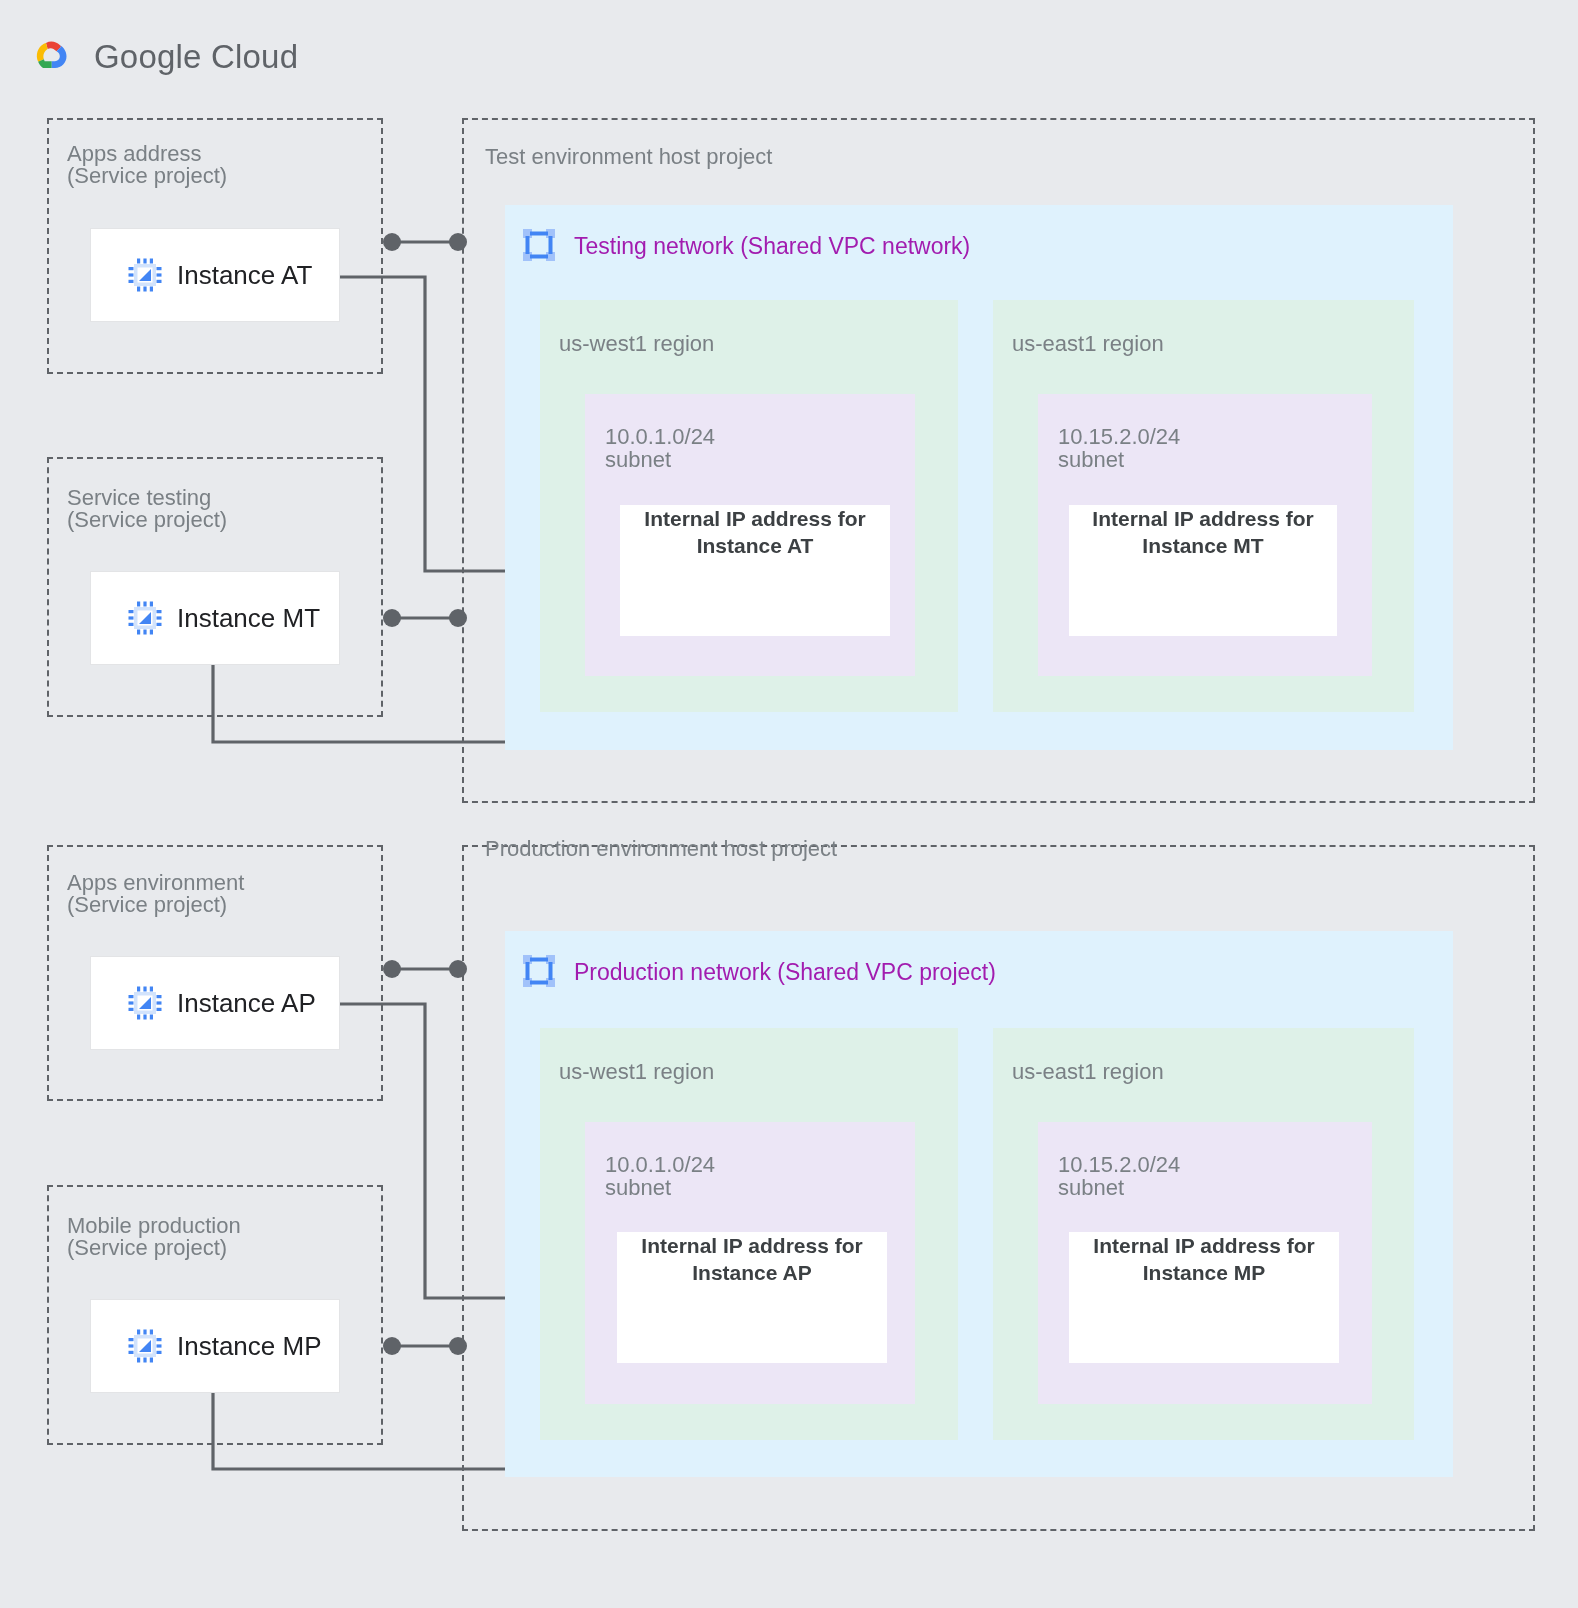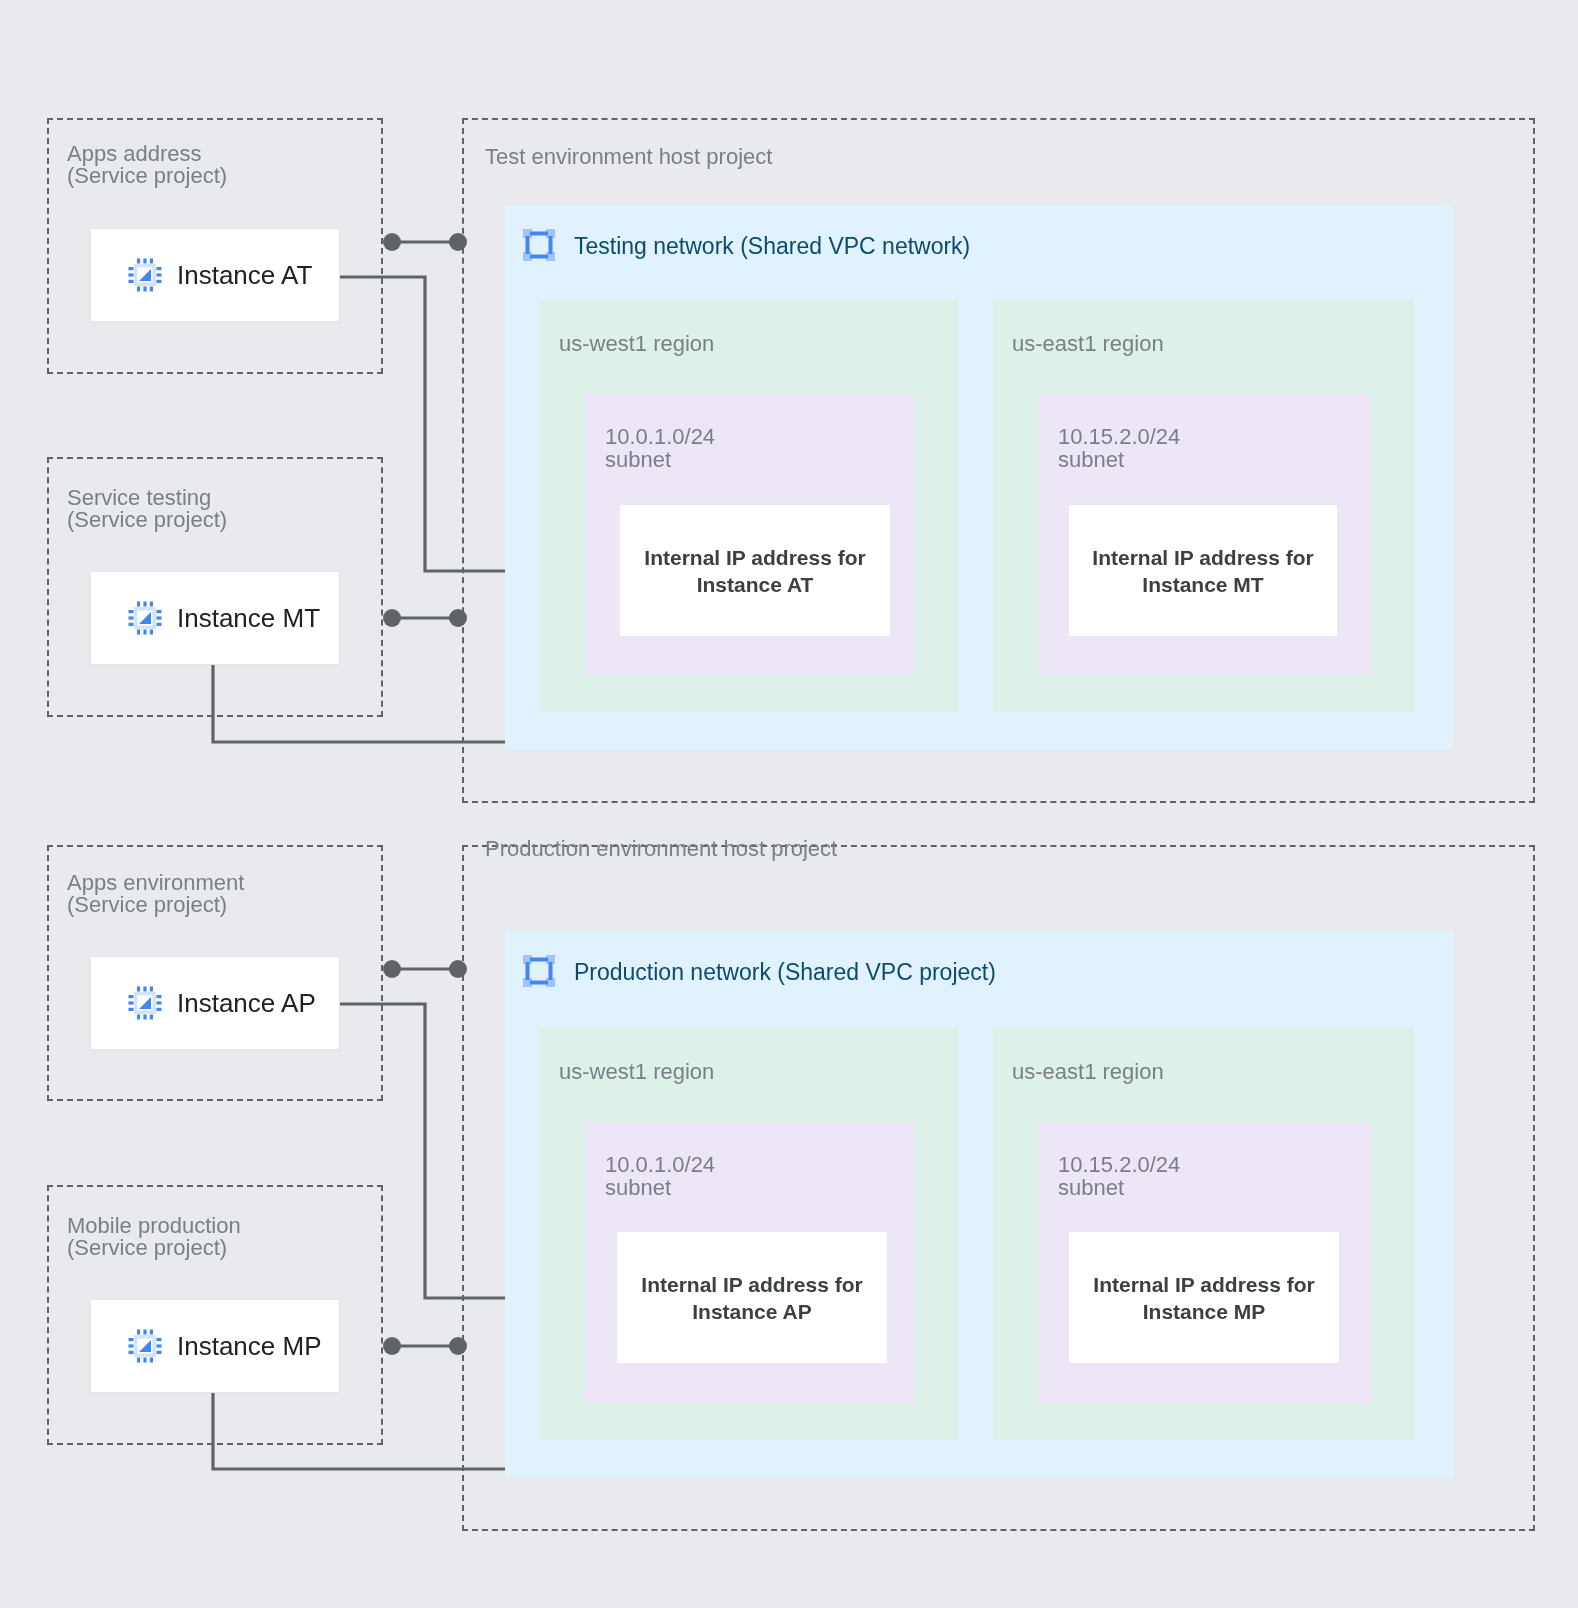--- a/index.html
+++ b/index.html
@@ -5,36 +5,45 @@
   html,body{margin:0;padding:0;background:#E8EAED;}
   body{font-family:"Liberation Sans",sans-serif;}
   #stage{position:relative;width:1578px;height:1608px;background:#E8EAED;overflow:hidden;}
   #wires{position:absolute;left:0;top:0;width:1578px;height:1608px;}
   .lbl{position:absolute;color:#7A8085;font-size:22px;line-height:28px;white-space:pre;}
   .dashbox{position:absolute;border:2px dashed #5F6368;box-sizing:border-box;}
   .vpcbox{position:absolute;background:#DFF2FD;box-sizing:border-box;}
   .regionbox{position:absolute;background:#DEF1E8;box-sizing:border-box;}
   .subnetbox{position:absolute;background:#ECE6F6;box-sizing:border-box;}
   .ipbox{position:absolute;background:#FFFFFF;box-sizing:border-box;
-         display:flex;align-items:center;justify-content:center;text-align:center;
+         display:flex;align-items:flex-start;justify-content:center;text-align:center;
          color:#3C4043;font-size:21px;font-weight:bold;line-height:27px;}
   .instbox{position:absolute;background:#FFFFFF;border:1px solid #E3E4E6;box-sizing:border-box;
            display:flex;align-items:center;}
   .instlabel{color:#202124;font-size:26px;margin-left:14px;white-space:nowrap;}
   .vmicon{margin-left:36px;flex:0 0 auto;}
   .neticon{position:absolute;}
-  .netlabel{position:absolute;color:#0c4a6e;font-size:23px;white-space:nowrap;}
+  .netlabel{position:absolute;color:#a21caf;font-size:23px;white-space:nowrap;}
   .brand{position:absolute;display:flex;align-items:center;}
   .brandtxt{font-size:33px;color:#5F6368;margin-left:16px;letter-spacing:.2px;}
 </style>
 </head>
 <body>
 
 <div id="stage">
 
+  <div class="brand" style="left:32px;top:34px;">
+    <svg width="46" height="46" viewBox="0 0 48 48">
+      <path d="M30.3 13.2 L25.6 17.9 L22.4 15.6 C20.6 14.5 18.2 14.6 16.3 15.7 L14.6 9.3 C19.2 6.8 25.3 7.7 29 11.6 Z" fill="#EA4335"></path>
+      <path d="M14.6 9.3 L16.3 15.7 C12.6 17.9 11 22.4 12.4 26.3 L6.4 28.9 C3.2 22.2 5.9 13.8 12.4 10.2 Z" fill="#FBBC04"></path>
+      <path d="M12.4 26.3 L13.2 28.4 L20.6 28.4 L20.6 35.6 L11.5 35.6 C9.3 33.9 7.4 31.6 6.4 28.9 Z" fill="#34A853"></path>
+      <path d="M30.3 13.2 L29 11.6 C33.1 14 36 18.4 36 23.3 C36 30.1 30.8 35.6 24 35.6 L20.6 35.6 L20.6 28.4 L24 28.4 C26.8 28.4 29 26.1 29 23.3 C29 21.5 28.1 19.9 26.7 18.9 L25.6 17.9 Z" fill="#4285F4"></path>
+    </svg>
+    <div class="brandtxt">Google Cloud</div>
+  </div>
 
   <svg id="wires">
     <g stroke="#5F6368" stroke-width="3.2" fill="none">
 
       <line x1="392" y1="242" x2="458" y2="242"></line>
 
       <path d="M340 277 L425 277 L425 571 L612 571"></path>
 
       <line x1="392" y1="618" x2="458" y2="618"></line>
 

